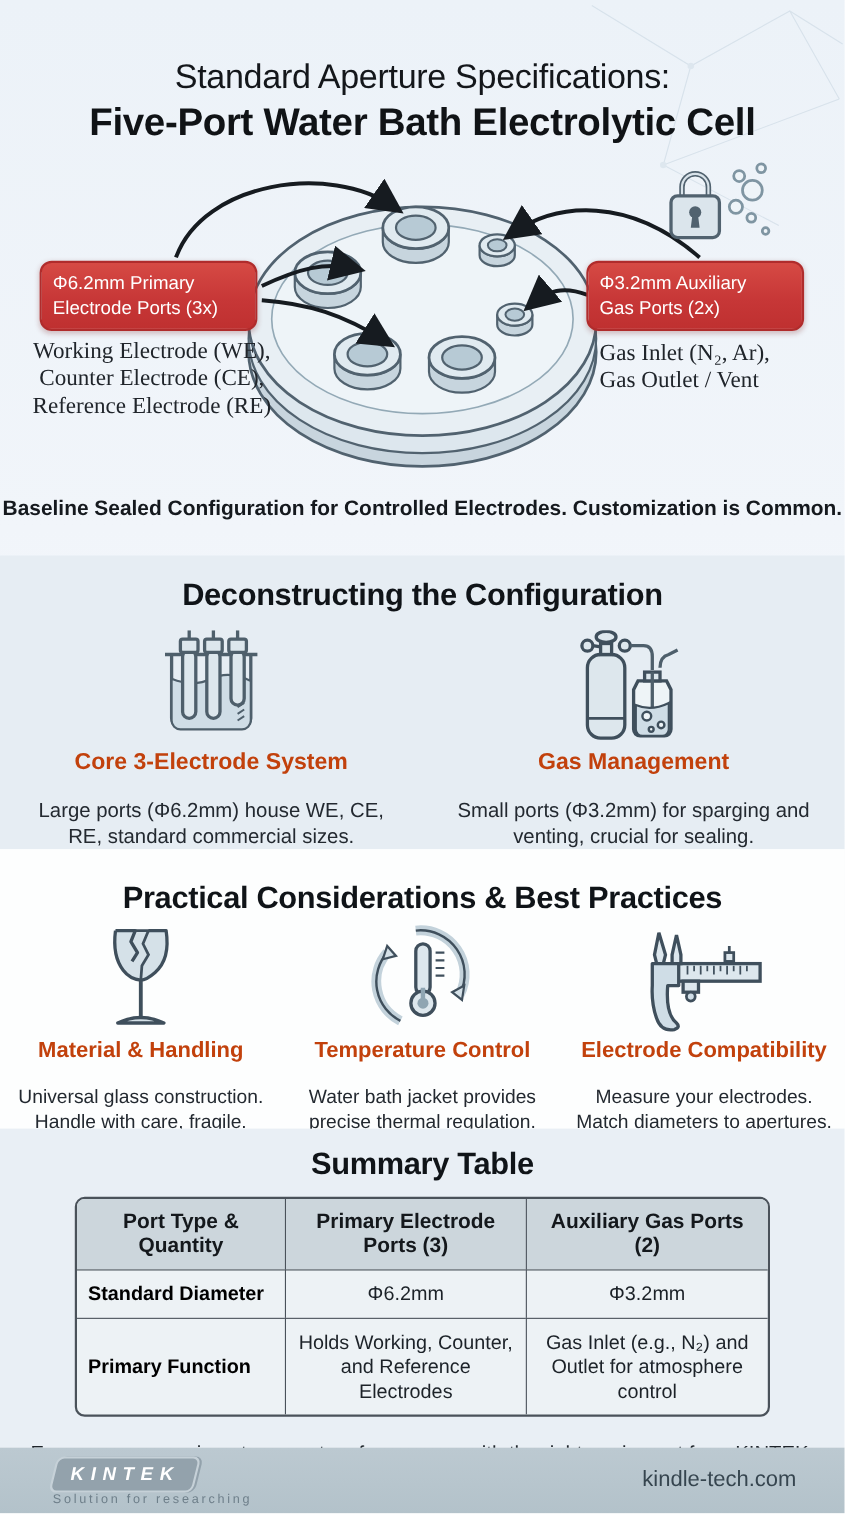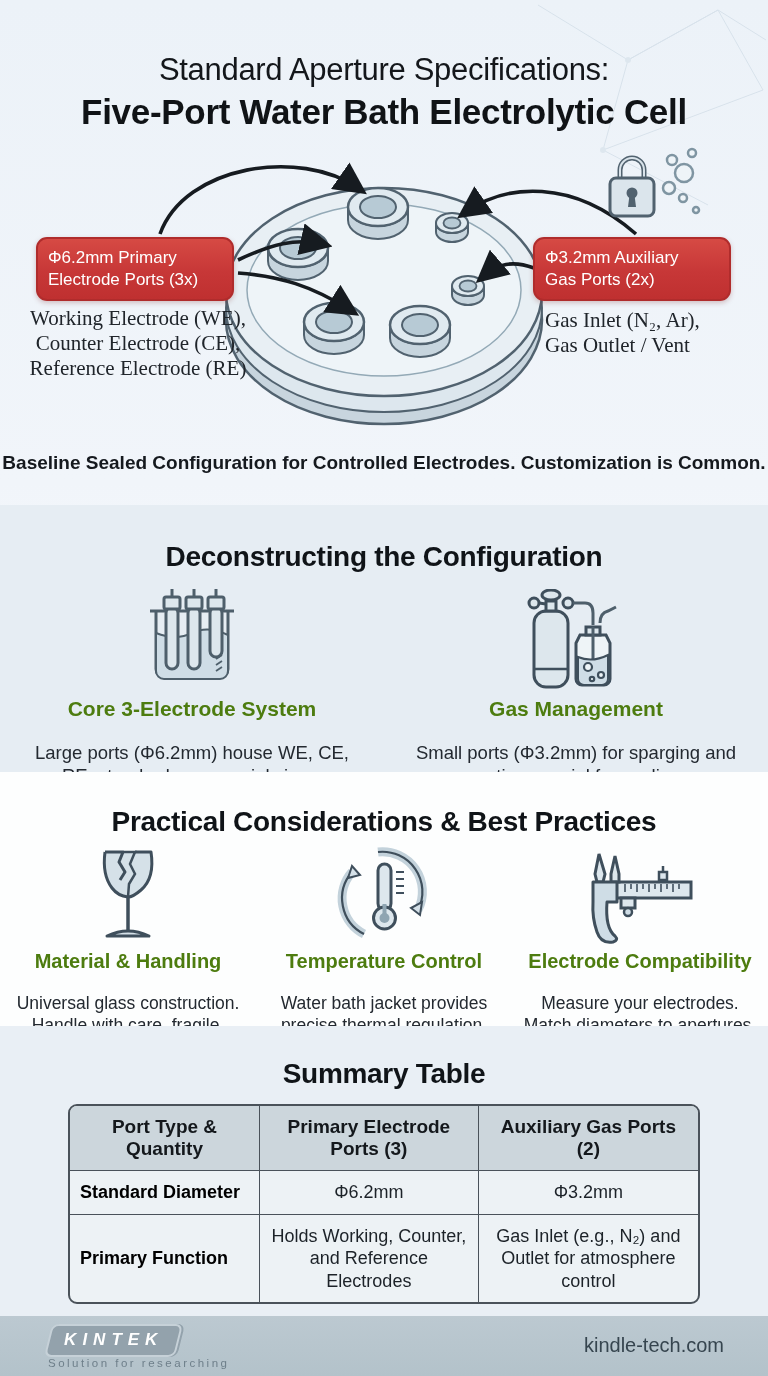--- a/index.html
+++ b/index.html
@@ -25,30 +25,30 @@
             width:198px; box-shadow:0 2px 5px rgba(120,30,30,.25); }
   .redbox-left { left:36px; top:237px; }
   .redbox-right{ left:533px; top:237px; }
 
   .caption { position:absolute; font-size:21px; line-height:1.18; color:#20252b;font-family:Liberation Serif, serif; }
   .caption-left { left:18px; top:306px; width:240px; text-align:center; }
   .caption-right{ left:545px; top:308px; text-align:left; }
   .caption div { white-space:nowrap; }
 
   
-  .sect-title { text-align:center; font-size:28px; font-weight:700; color:#101418; letter-spacing:-.3px;margin-top:16px; }
+  .sect-title { text-align:center; font-size:28px; font-weight:700; color:#101418; letter-spacing:-.3px; }
 
   .sect2 { position:relative; width:768px; height:267px; background:#e6edf3; padding-top:20px; }
   .sect2 .cols { display:flex; margin-top:10px; }
   .sect2 .col { flex:1; text-align:center; }
   .sect2 .icon-wrap { height:112px; display:flex; align-items:center; justify-content:center; }
-  .col-title { font-size:21px; font-weight:700; color:#4d7c0f; margin-top:2px; }
+  .col-title { font-size:21px; font-weight:700; color:#c2410c; margin-top:2px; }
   .col-desc  { font-size:18.5px; line-height:1.25; color:#232930; margin:20px auto 0; max-width:330px; }
 
-  .sect3 { position:relative; width:768px; height:254px; background:#fdfefe; padding-top:18px; }
+  .sect3 { position:relative; width:768px; height:254px; background:#fdfefe; padding-top:28px; }
   .sect3 .cols { display:flex; margin-top:6px; }
   .sect3 .col { flex:1; text-align:center; padding:0 6px; }
   .sect3 .icon-wrap { height:104px; display:flex; align-items:center; justify-content:center; }
   .sect3 .col-title { font-size:20px; }
   .sect3 .col-desc { font-size:17.5px; max-width:248px; }
 
   
   .sect4 { position:relative; width:768px; height:290px; background:#e9eff5; padding-top:16px; }
   table.summary { border-collapse:separate; border-spacing:0; margin:14px auto 0; width:632px;
                   border:2px solid #4a525a; border-radius:9px; overflow:hidden;

